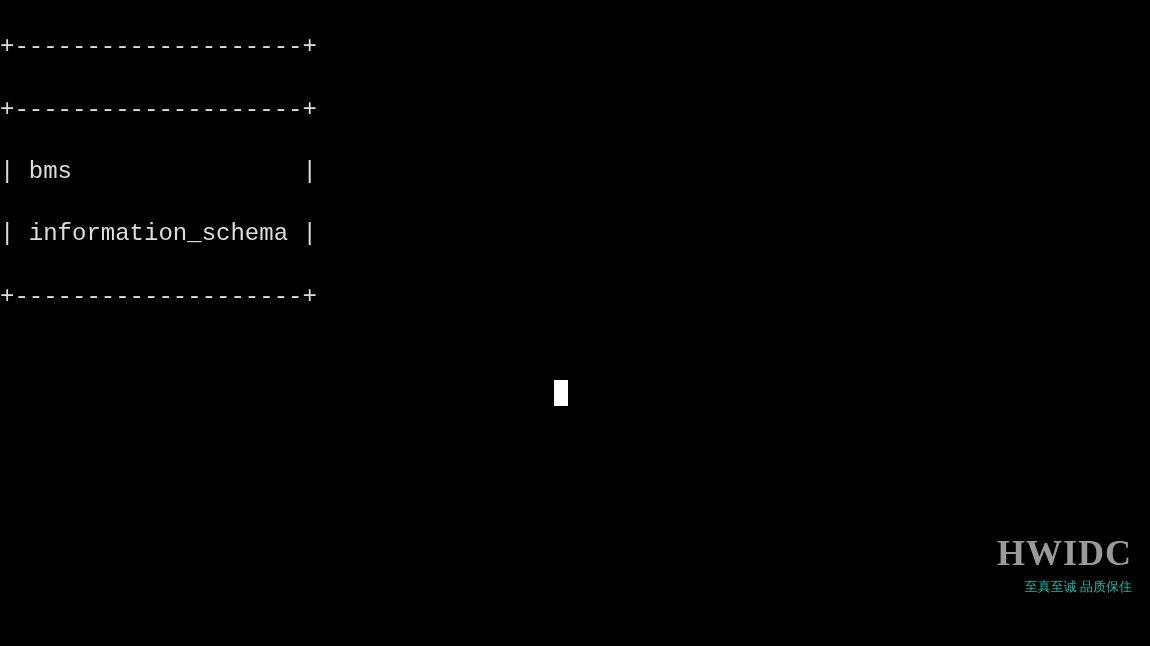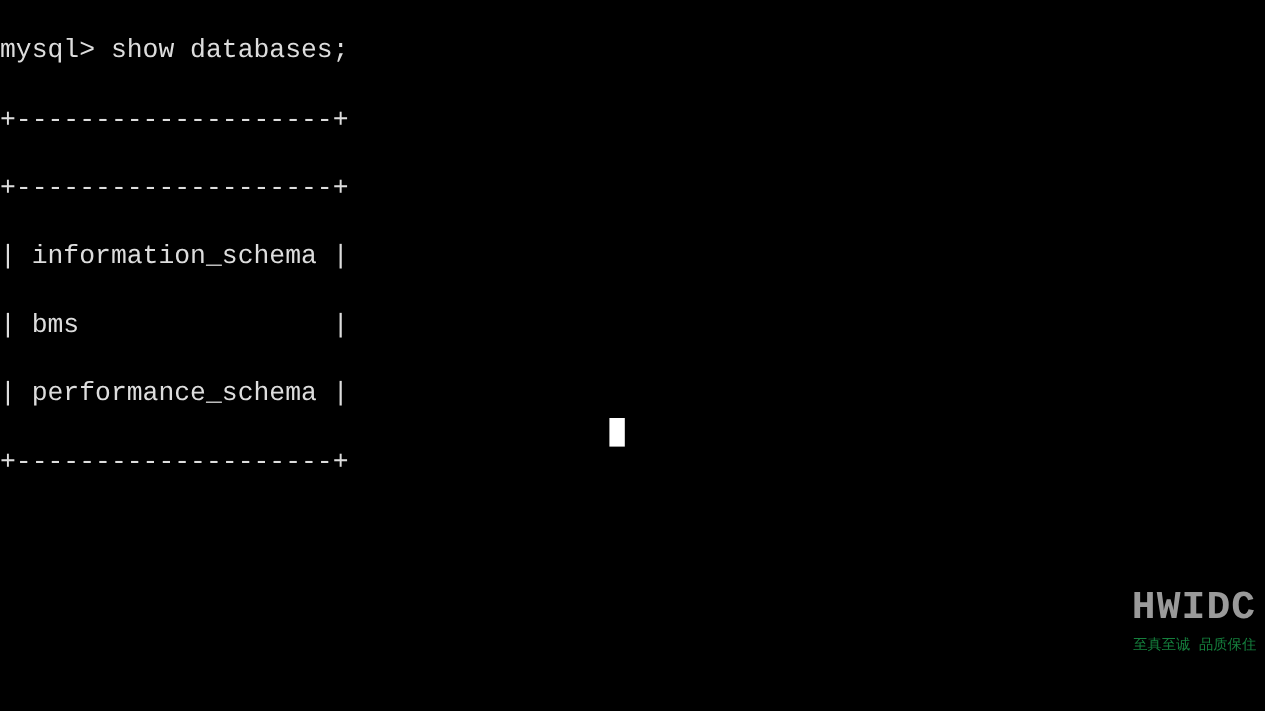--- a/index.html
+++ b/index.html
@@ -25,48 +25,46 @@
   .floating-cursor {
     position: absolute;
     width: 14px;
     height: 26px;
     background: #fff;
     left: 554px;
     top: 380px;
   }
   .watermark {
     position: absolute;
-    right: 8px;
+    right: 18px;
     bottom: 50px;
     text-align: right;
     color: #8c8c8c;
-    font-family: Liberation Mono, monospace;
+    font-family: Liberation Serif, serif;
   }
   .watermark .logo {
     font-size: 36px;
     font-weight: 600;
     letter-spacing: 1px;
     color: #9a9a9a;
   }
   .watermark .tagline {
     font-size: 13px;
-    color: #15803d;
+    color: #14b8a6;
     margin-top: 2px;
   }
 </style>
 </head>
 <body>
 
 <div class="terminal">
-<div class="line"><span>mysql&gt;</span> <span>show databases;</span></div>
 <div class="line">+--------------------+</div>
 <div class="line">+--------------------+</div>
+<div class="line">| bms                |</div>
 <div class="line">| information_schema |</div>
-<div class="line">| bms                |</div>
-<div class="line">| performance_schema |</div>
 <div class="line">+--------------------+</div>
 
 
 
 
 
 
 
 
 

